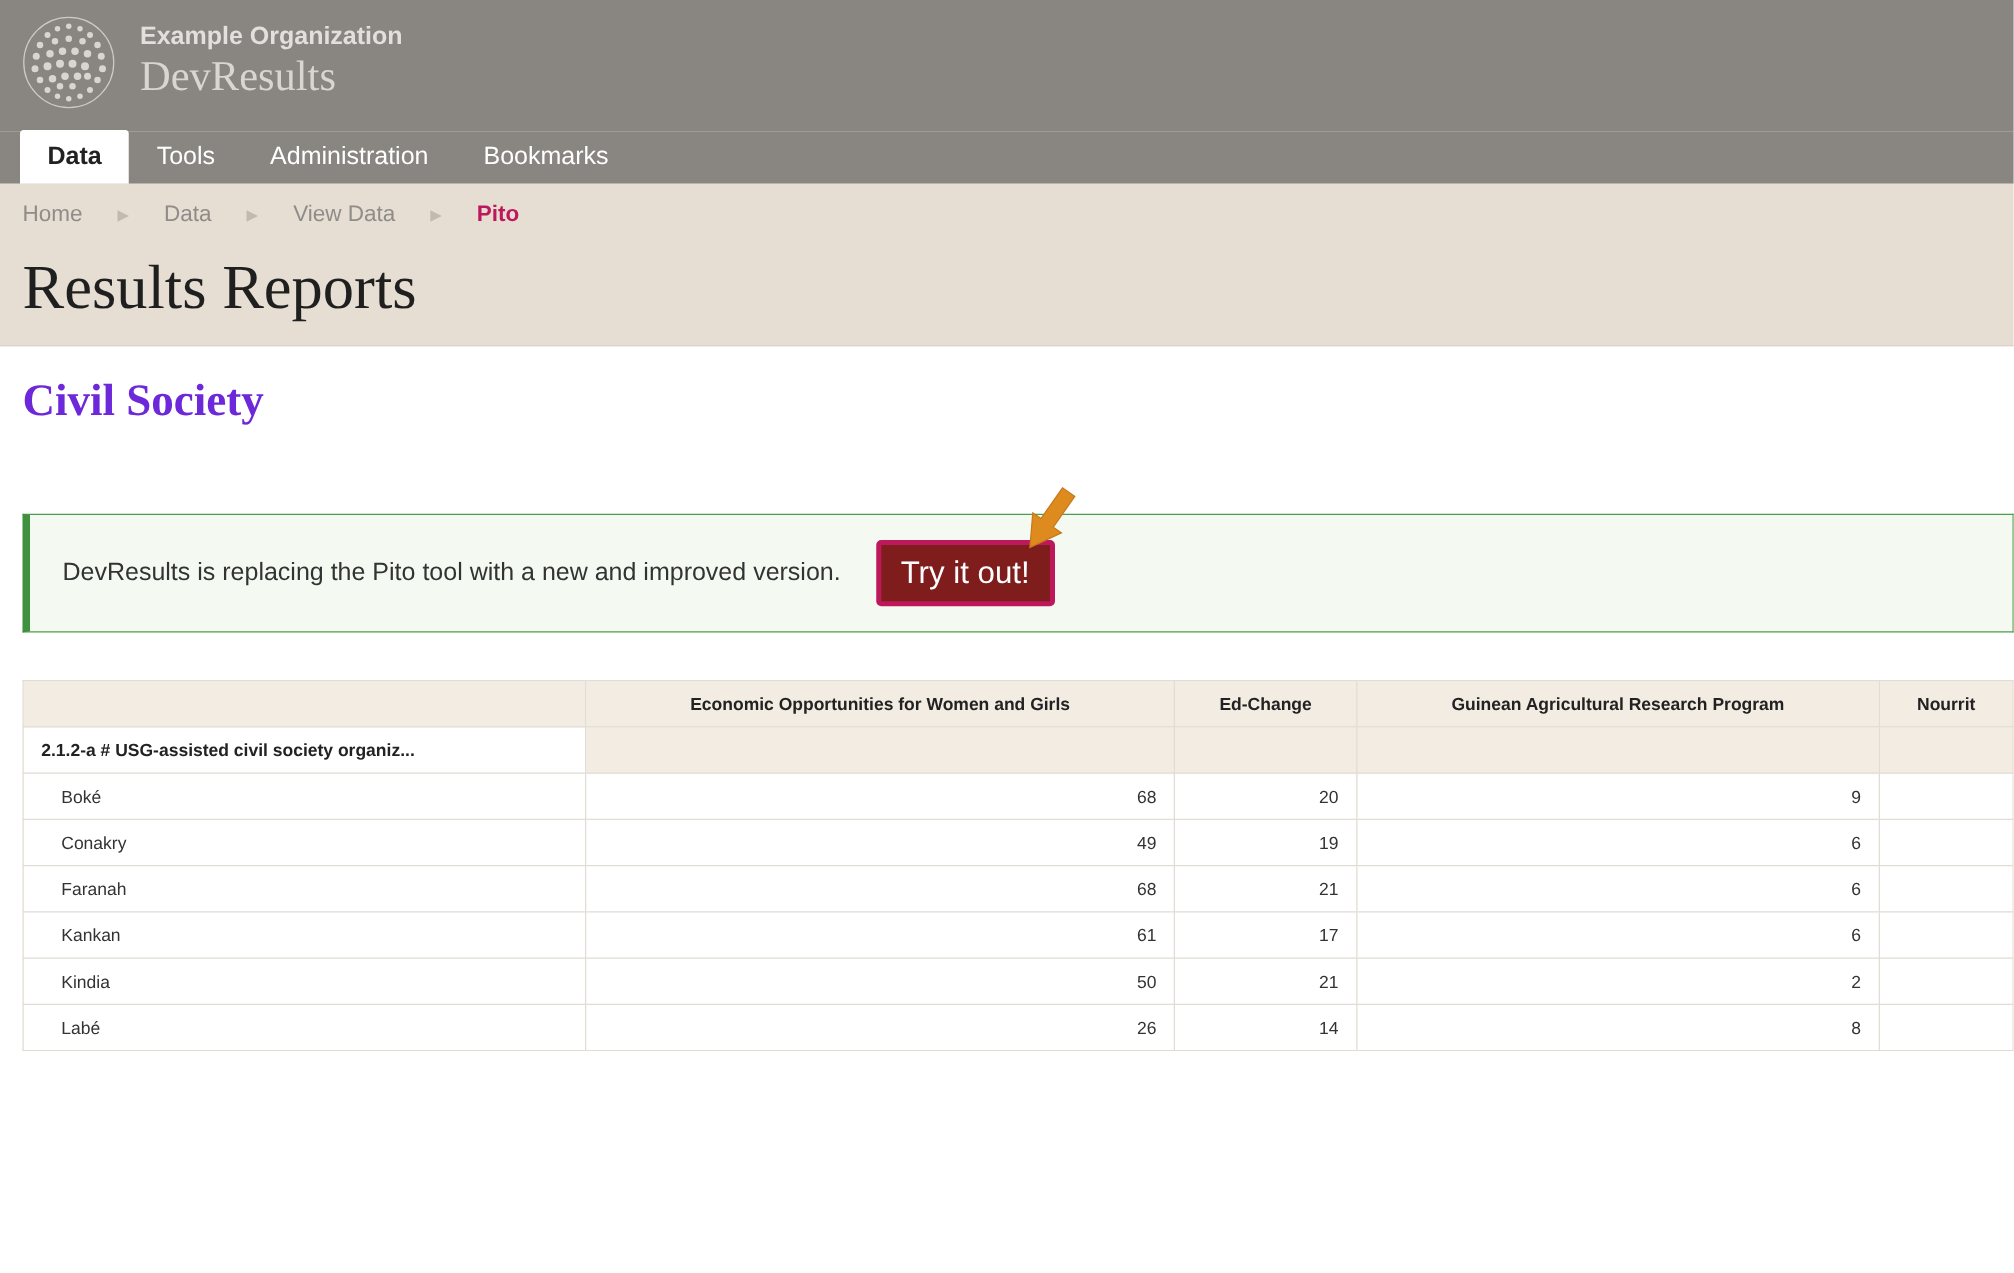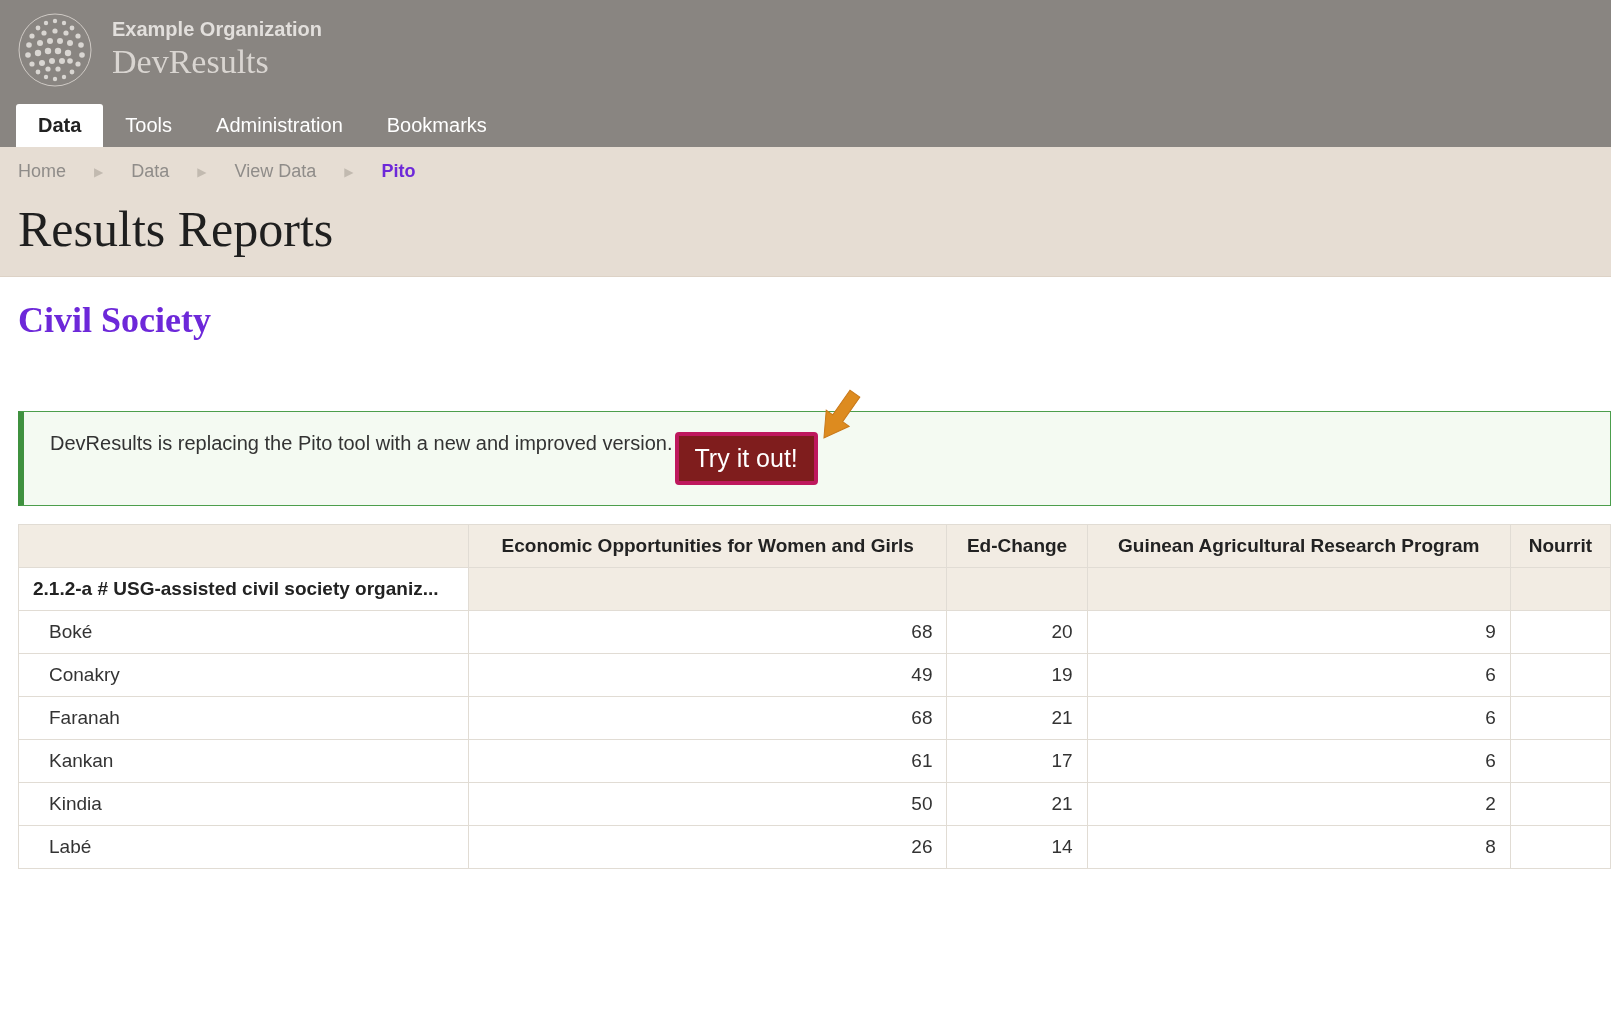--- a/index.html
+++ b/index.html
@@ -79,21 +79,21 @@
     gap: 28px;
     font-size: 18px;
     color: #8f8c89;
   }
   .breadcrumbs a {
     color: #8f8c89;
     text-decoration: none;
     cursor: pointer;
   }
   .breadcrumbs .current {
-    color: #6d28d9;
+    color: #be185d;
     font-weight: 700;
   }
   .bc-sep {
     color: #c2bab0;
     font-size: 12px;
   }
   .page-title {
     font-family: Georgia, "Times New Roman", serif;
     font-size: 50px;
     font-weight: 400;
@@ -114,22 +114,22 @@
   .alert-wrap {
     padding: 60px 0 18px 18px;
     position: relative;
   }
   .alert {
     border: 1px solid #4c9e4c;
     border-left: 6px solid #3f913f;
     background: #f4faf2;
     padding: 20px 26px;
     display: flex;
-    align-items: flex-start;
-    gap: 2px;
+    align-items: center;
+    gap: 28px;
     font-size: 20px;
     color: #333;
   }
   .try-btn {
     background: #7f1d1d;
     color: #fff;
     border: 4px solid #be185d;
     border-radius: 4px;
     padding: 8px 16px;
     font-size: 25px;
@@ -144,21 +144,22 @@
   }
   
   .table-wrap {
     padding: 0 0 0 18px;
     overflow-x: auto;
   }
   table {
     border-collapse: collapse;
     width: 100%;
     min-width: 1380px;
-    font-size: 19px;
+    font-size: 14px;
+    margin-top: 20px;
   }
   th, td {
     border: 1px solid #e1dcd4;
     padding: 10px 14px;
   }
   th {
     background: #f2ece3;
     font-weight: 700;
     color: #222;
     text-align: center;

